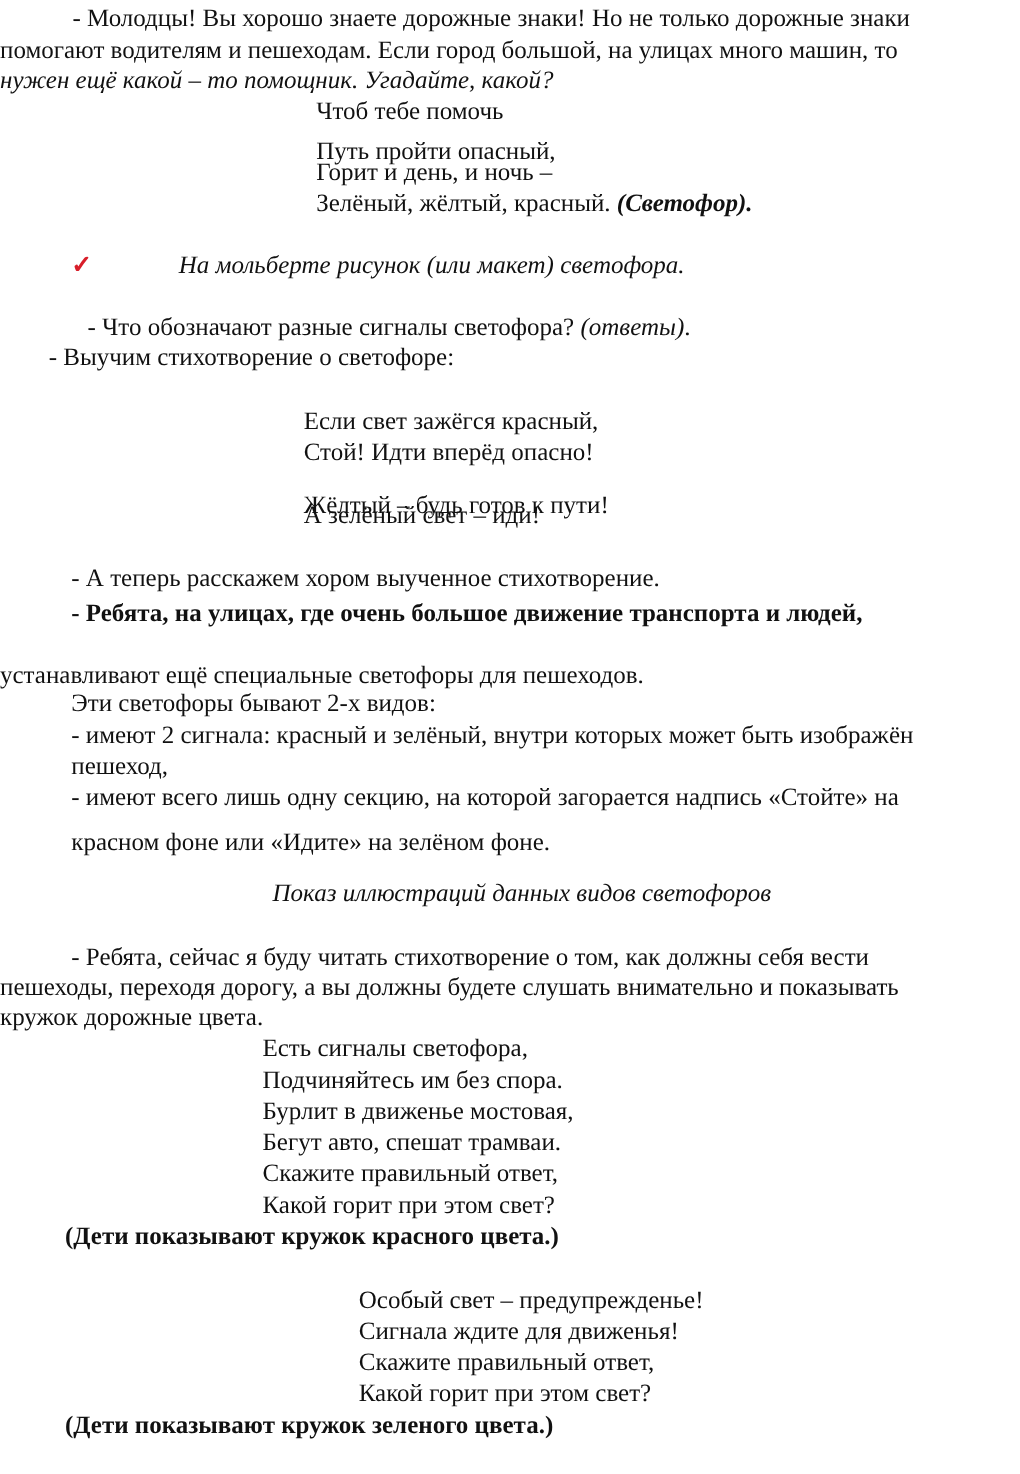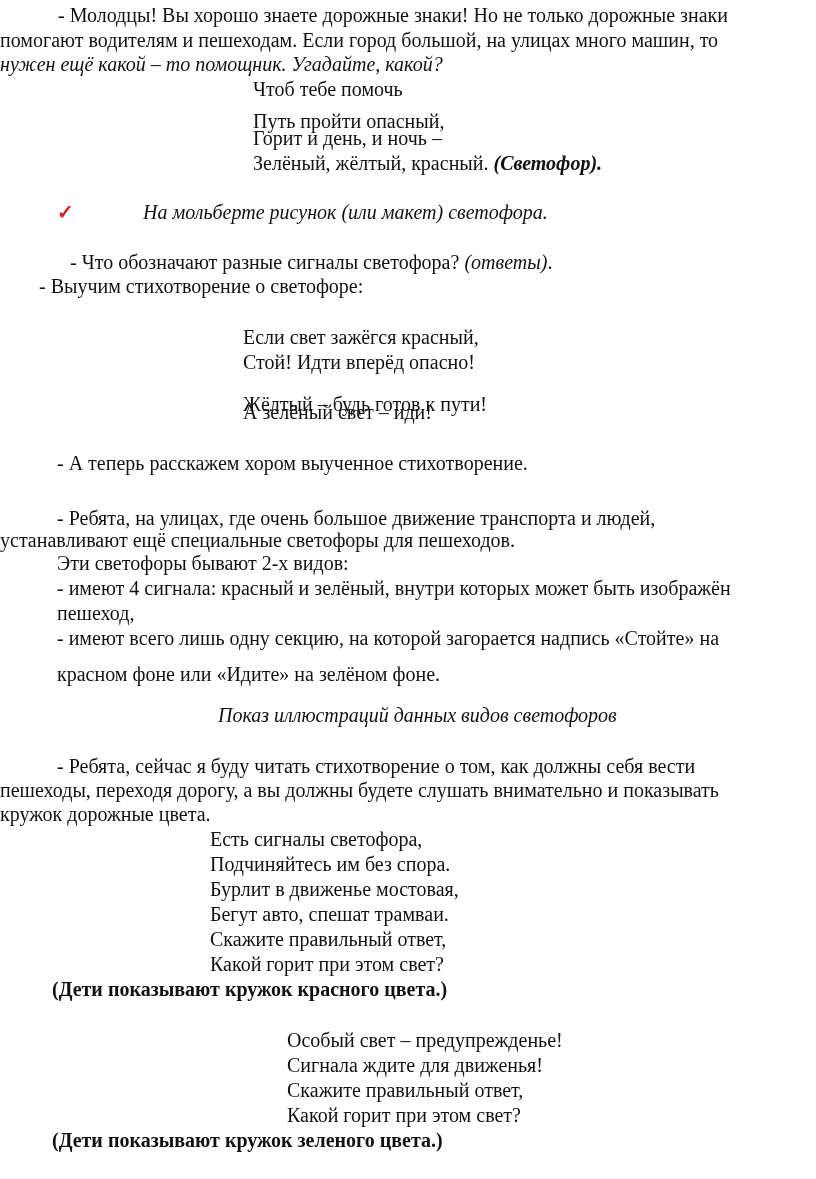--- a/index.html
+++ b/index.html
@@ -58,24 +58,24 @@
 </div>
 <div class="line" style="top:274px; left:39px;">- Выучим стихотворение о светофоре:</div>
 
 <div class="line" style="top:325px; left:243px;">Если свет зажёгся красный,</div>
 <div class="line" style="top:350px; left:243px;">Стой! Идти вперёд опасно!</div>
 <div class="line" style="top:392px; left:243px;text-align:center;">Жёлтый – будь готов к пути!</div>
 <div class="line" style="top:400px; left:243px;">А зелёный свет – иди!</div>
 
 <div class="line" style="top:451px; left:57px;">- А теперь расскажем хором выученное стихотворение.</div>
 
-<div class="line" style="top:506px; left:57px;">- Ребята, на улицах, где очень большое движение транспорта и людей,</div>
+<div class="line" style="top:479px; left:57px;font-weight:bold;">- Ребята, на улицах, где очень большое движение транспорта и людей,</div>
 <div class="line" style="top:528px;">устанавливают ещё специальные светофоры для пешеходов.</div>
 <div class="line" style="top:551px; left:57px;">Эти светофоры бывают 2-х видов:</div>
-<div class="line" style="top:576px; left:57px;">- имеют 4 сигнала: красный и зелёный, внутри которых может быть изображён</div>
+<div class="line" style="top:576px; left:57px;">- имеют 2 сигнала: красный и зелёный, внутри которых может быть изображён</div>
 <div class="line" style="top:601px; left:57px;">пешеход,</div>
 <div class="line" style="top:626px; left:57px;">- имеют всего лишь одну секцию, на которой загорается надпись «Стойте» на</div>
 <div class="line" style="top:651px; left:57px;margin-top:11px;">красном фоне или «Идите» на зелёном фоне.</div>
 
 <div class="line it" style="top:703px; left:218px;">Показ иллюстраций данных видов светофоров</div>
 
 <div class="line" style="top:754px; left:57px;">- Ребята, сейчас я буду читать стихотворение о том, как должны себя вести</div>
 <div class="line" style="top:778px;">пешеходы, переходя дорогу, а вы должны будете слушать внимательно и показывать</div>
 <div class="line" style="top:802px;">кружок дорожные цвета.</div>
 

